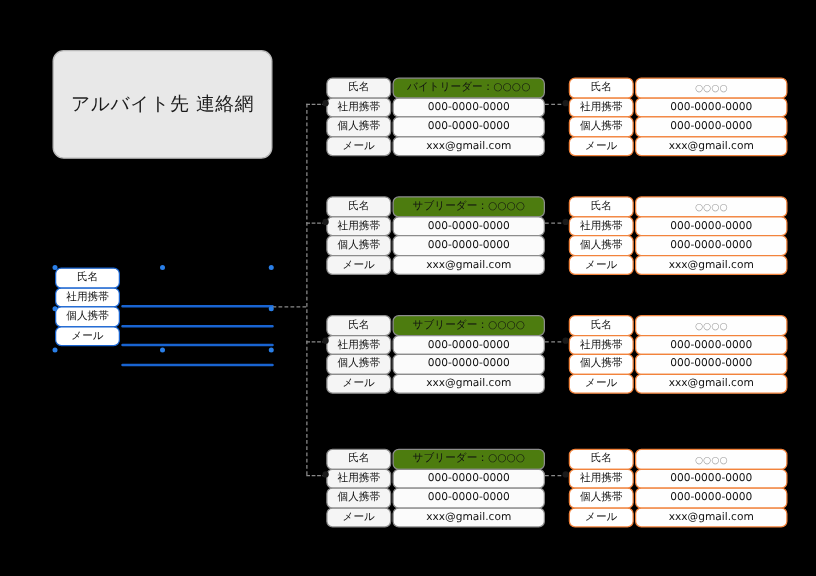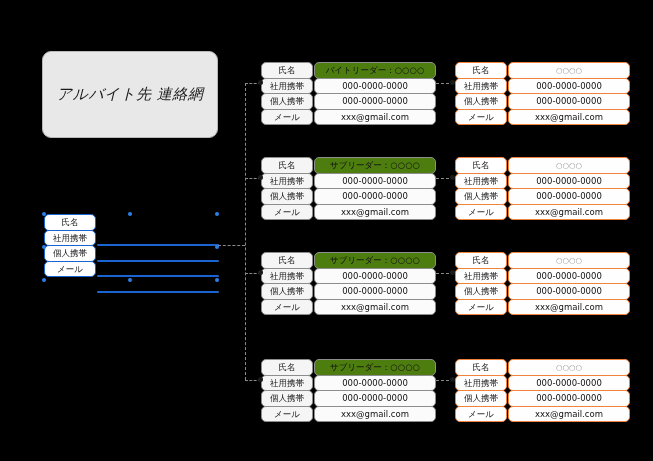--- a/index.html
+++ b/index.html
@@ -20,31 +20,30 @@
     left: 0; top: 0;
     width: 653px;
     height: 461px;
     background: #000000;
   }
 
   
   .title-card {
     position: absolute;
     left: 42px;
-    top: 51px;
+    top: 40px;
     width: 176px;
     height: 87px;
     background: #e8e8e8;
     border: 1px solid #b8b8b8;
     border-radius: 9px;
     display: flex;
     align-items: center;
     justify-content: center;
     box-sizing: border-box;
-    font-style: italic;
   }
   .title-card .title-text {
     font-size: 15px;
     color: #1a1a1a;
     letter-spacing: 0.5px;
     white-space: nowrap;
   }
 
   
   .card {

